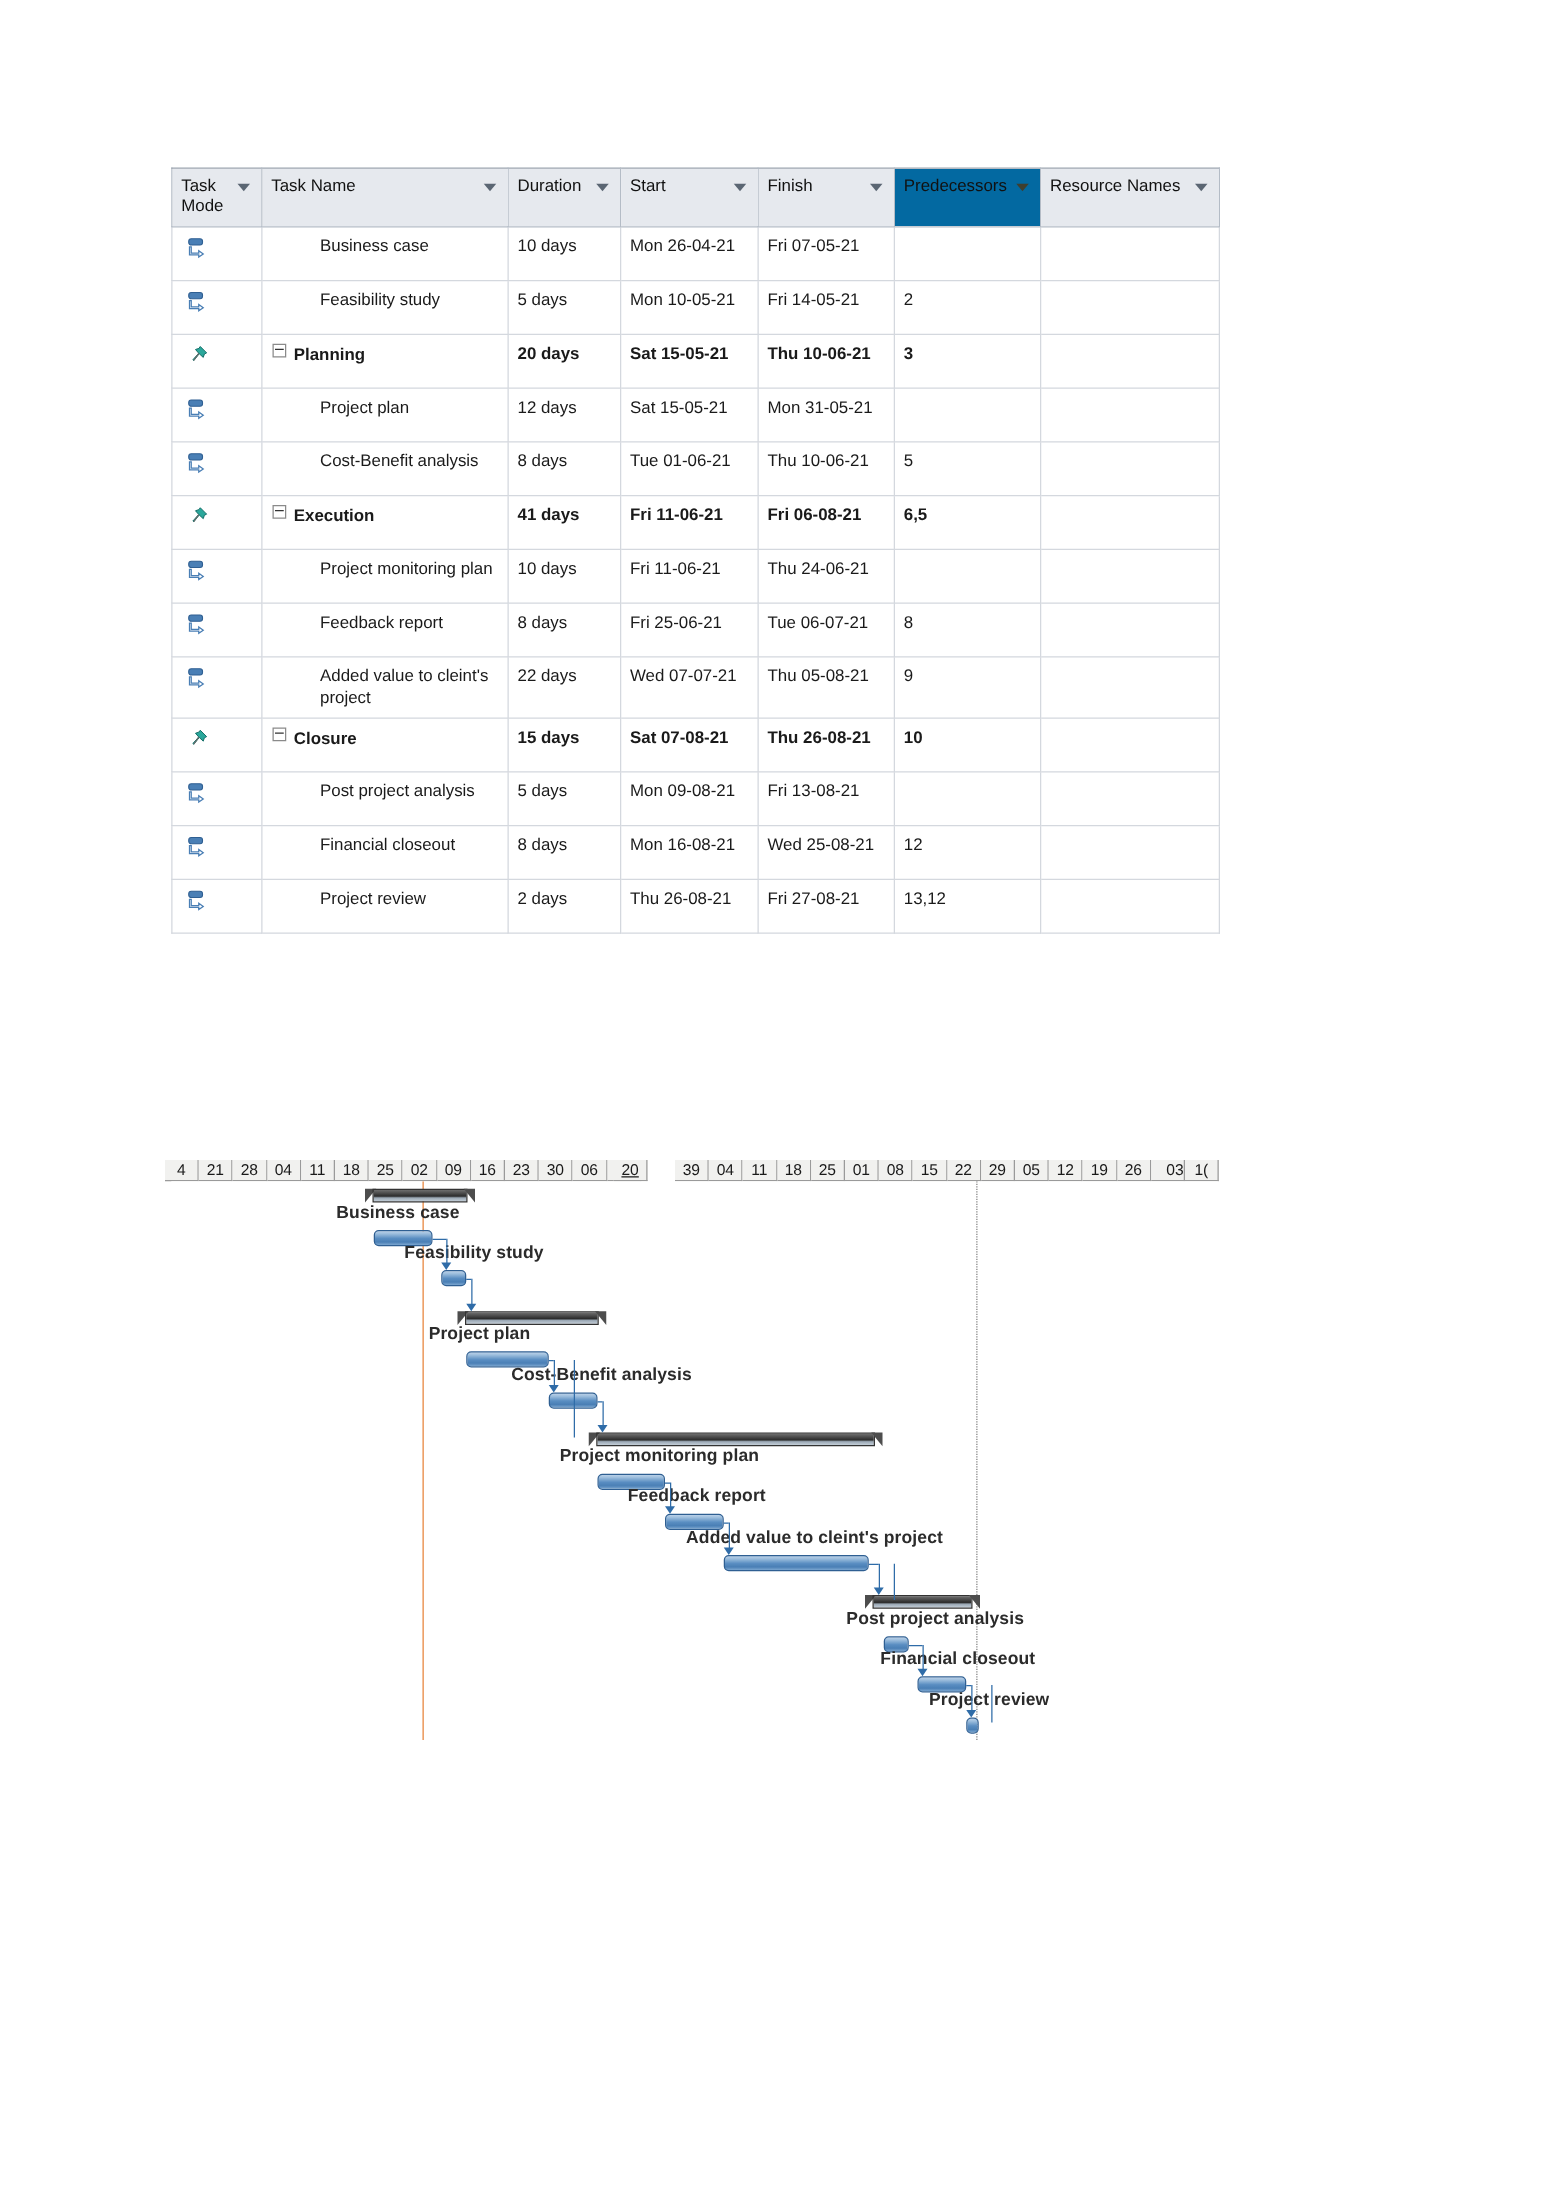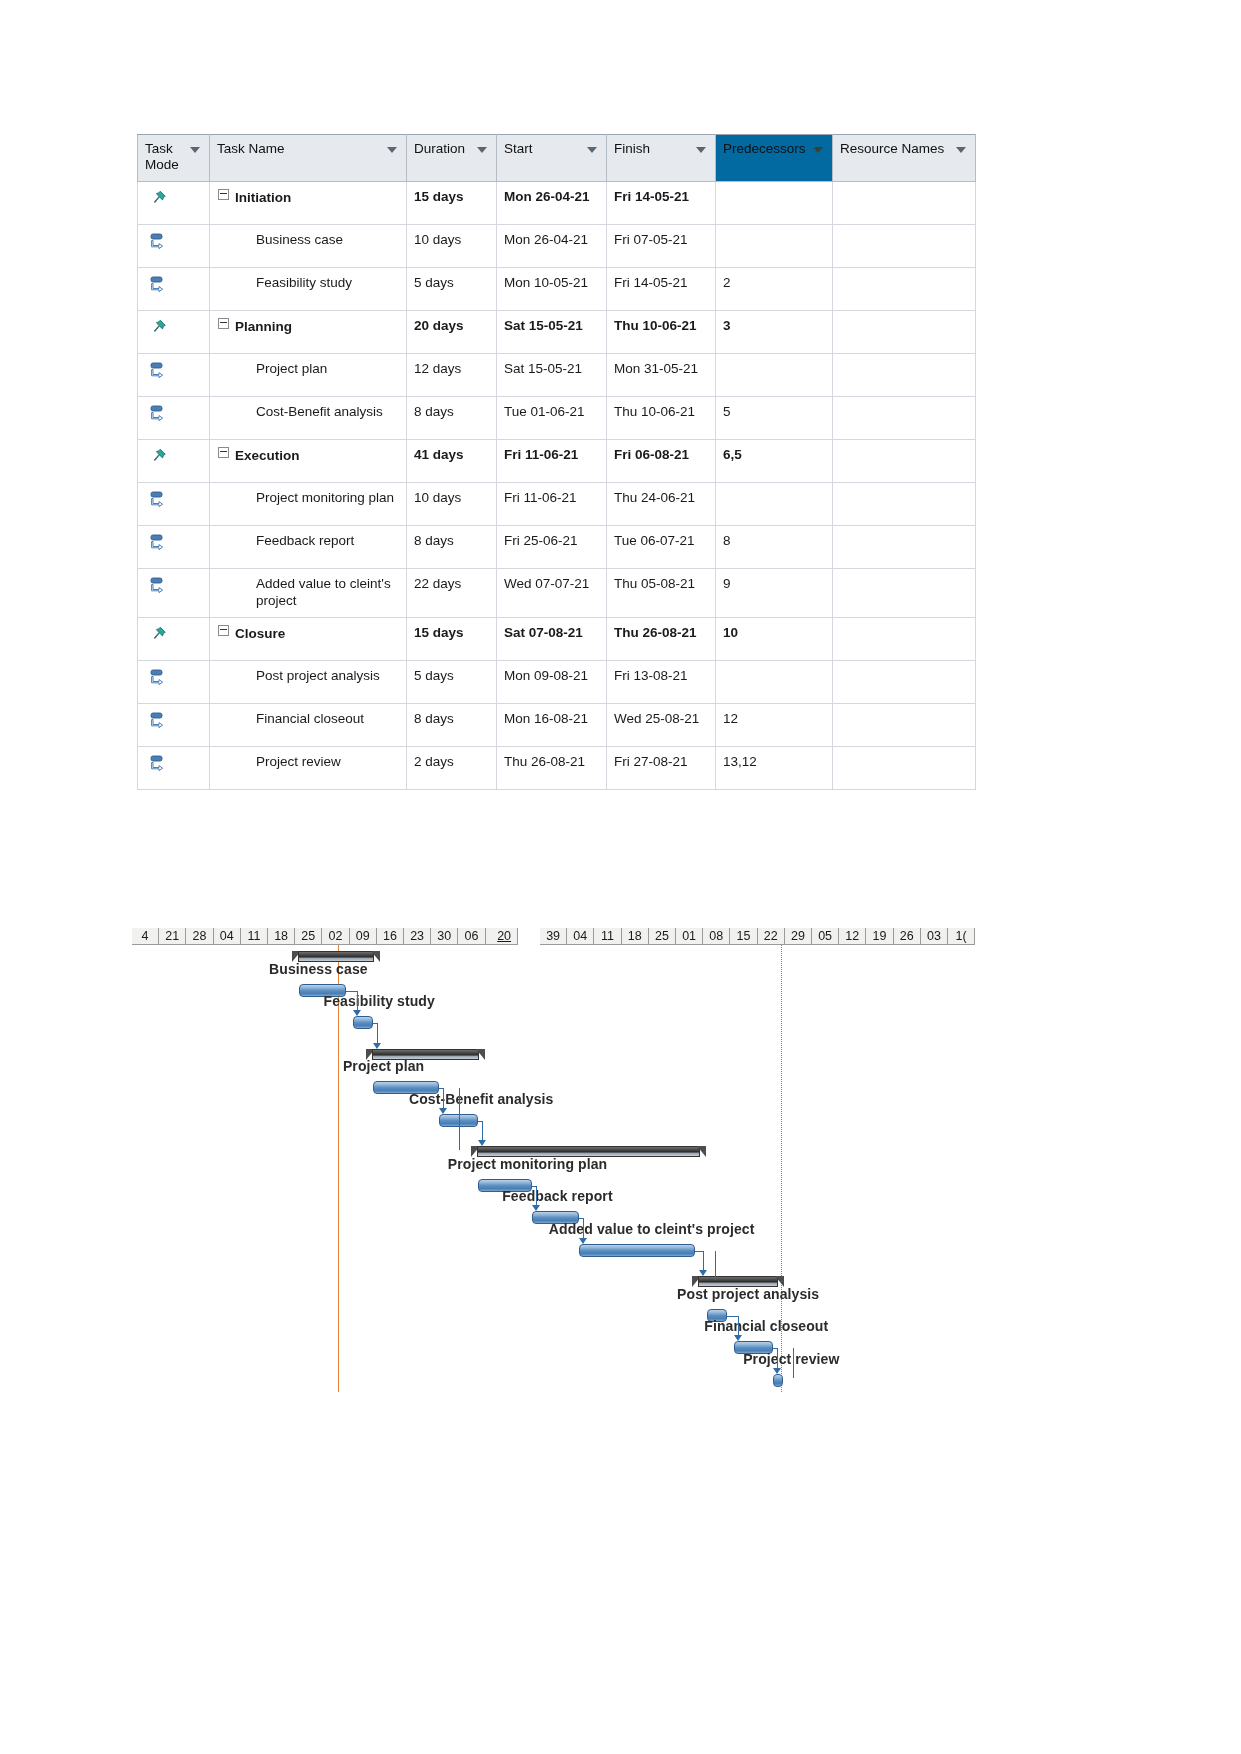--- a/index.html
+++ b/index.html
@@ -249,32 +249,20 @@
         <span class="hdr-label">Predecessors</span>
         <span class="filter-arrow"></span>
       </th>
       <th>
         <span class="hdr-label">Resource Names</span>
         <span class="filter-arrow"></span>
       </th>
     </tr>
   </thead>
   <tbody id="table-body">
-      <tr class="summary">
-        <td class="cell-mode"><span class="icon-pin"><svg width="18" height="18" viewBox="0 0 18 18">
-              <path d="M10.2 2.2 L15.3 7.3 L13.5 8.2 L12.6 10.9 L9.4 8.0 L5.0 13.4 L4.3 12.8 L9.0 7.6 L6.4 4.6 L9.1 3.7 Z" fill="#2aa79b" stroke="#146f68" stroke-width="0.8" stroke-linejoin="round"></path>
-              <path d="M9.0 7.6 L5.0 13.4" stroke="#6b6b6b" stroke-width="1"></path>
-            </svg></span></td>
-        <td class="cell-name"><span class="expand-box"></span><span>Initiation</span></td>
-        <td>15 days</td>
-        <td>Mon 26-04-21</td>
-        <td>Fri 14-05-21</td>
-        <td></td>
-        <td></td>
-      </tr>
       <tr class="task">
         <td class="cell-mode"><span class="icon-auto"><svg width="20" height="18" viewBox="0 0 20 18">
               <rect x="1" y="2" width="11" height="5" rx="2" fill="#4a7fb5" stroke="#2f5f92" stroke-width="0.9"></rect>
               <path d="M3 8.5 L3 13.5 L9 13.5 L9 11.6 L12.6 14.2 L9 16.6 L9 14.8 L1.6 14.8 L1.6 8.5 Z" fill="#ffffff" stroke="#4a7fb5" stroke-width="1"></path>
             </svg></span></td>
         <td class="cell-name"><span class="indent">Business case</span></td>
         <td>10 days</td>
         <td>Mon 26-04-21</td>
         <td>Fri 07-05-21</td>
         <td></td>
@@ -452,21 +440,21 @@
         <div class="day-cell" style="left: 511.8px; width: 27.2px;">25</div>
         <div class="day-cell" style="left: 539px; width: 27.2px;">01</div>
         <div class="day-cell" style="left: 566.2px; width: 27.2px;">08</div>
         <div class="day-cell" style="left: 593.4px; width: 27.2px;">15</div>
         <div class="day-cell" style="left: 620.6px; width: 27.2px;">22</div>
         <div class="day-cell" style="left: 647.8px; width: 27.2px;">29</div>
         <div class="day-cell" style="left: 675px; width: 27.2px;">05</div>
         <div class="day-cell" style="left: 702.2px; width: 27.2px;">12</div>
         <div class="day-cell" style="left: 729.4px; width: 27.2px;">19</div>
         <div class="day-cell" style="left: 756.6px; width: 27.2px;">26</div>
-        <div class="day-cell" style="left: 783.8px; width: 27.2px;">03</div>
+        <div class="day-cell" style="left: 783.8px; width: 27.2px; text-align: right;">03</div>
         <div class="day-cell" style="left: 811px; width: 27.2px;">1(</div>
       </div>
   </div>
   <div id="gantt-canvas">
       <div class="today-line" style="left: 200.943px;"></div>
       <div class="status-line" style="left: 643.914px;"></div>
       <div class="sum-bar" title="Initiation" style="left: 155.086px; top: 6px; width: 87.8286px;">
         <span class="cap-l"></span>
         <span class="body"></span>
         <span class="cap-r"></span>

